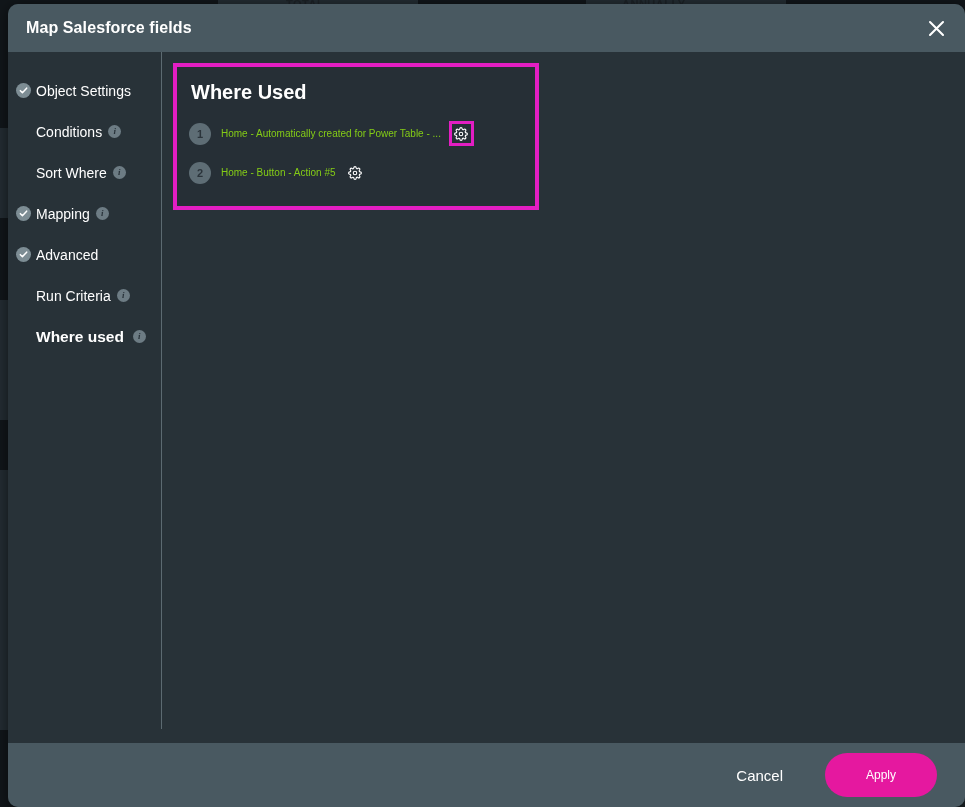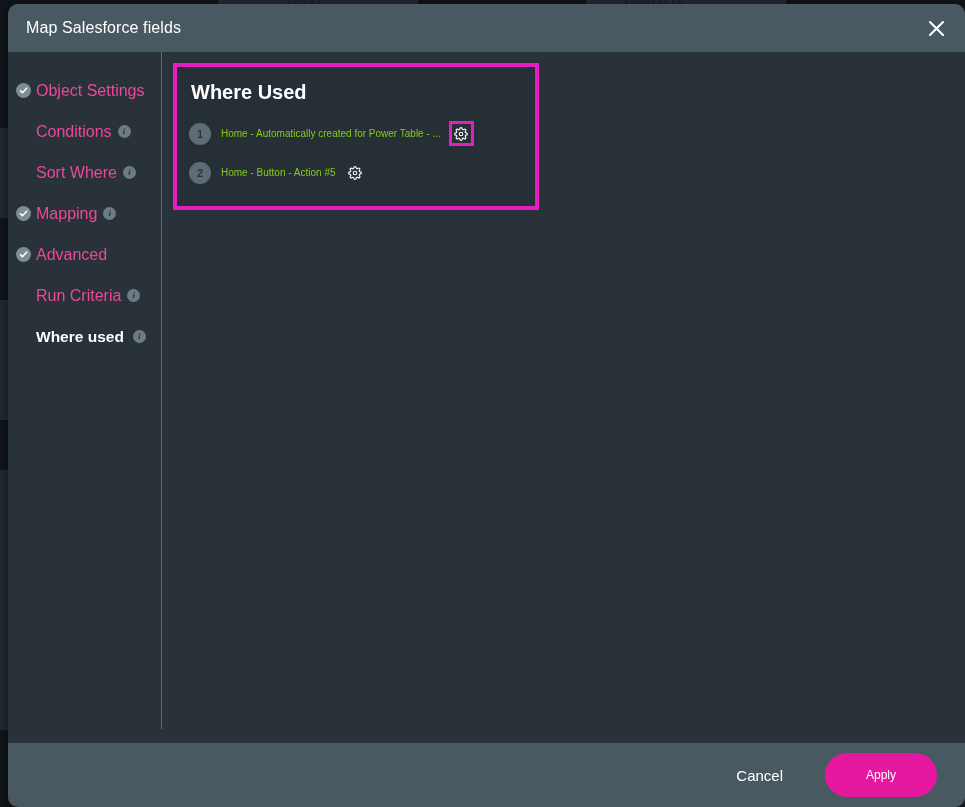--- a/index.html
+++ b/index.html
@@ -57,21 +57,21 @@
     background: #495961;
     display: flex;
     align-items: center;
     justify-content: space-between;
     padding: 0 14px 0 18px;
     box-sizing: border-box;
   }
   .modal-title {
     color: #ffffff;
     font-size: 16px;
-    font-weight: normal;
+    font-weight: bold;
     letter-spacing: 0.1px;
   }
   .close-btn {
     width: 30px;
     height: 30px;
     display: flex;
     align-items: center;
     justify-content: center;
     cursor: pointer;
     color: #ffffff;
@@ -123,22 +123,22 @@
     align-items: center;
     justify-content: center;
   }
   .nav-check svg { display:block; }
   .nav-check-spacer {
     width: 15px;
     flex: 0 0 15px;
     margin-right: 5px;
   }
   .nav-label {
-    color: #ec4899;
-    font-size: 16px;
+    color: #ffffff;
+    font-size: 14px;
   }
   .nav-item.active .nav-label {
     color: #ffffff;
     font-weight: bold;
     font-size: 15.5px;
   }
   .info-icon {
     width: 13px;
     height: 13px;
     flex: 0 0 13px;

